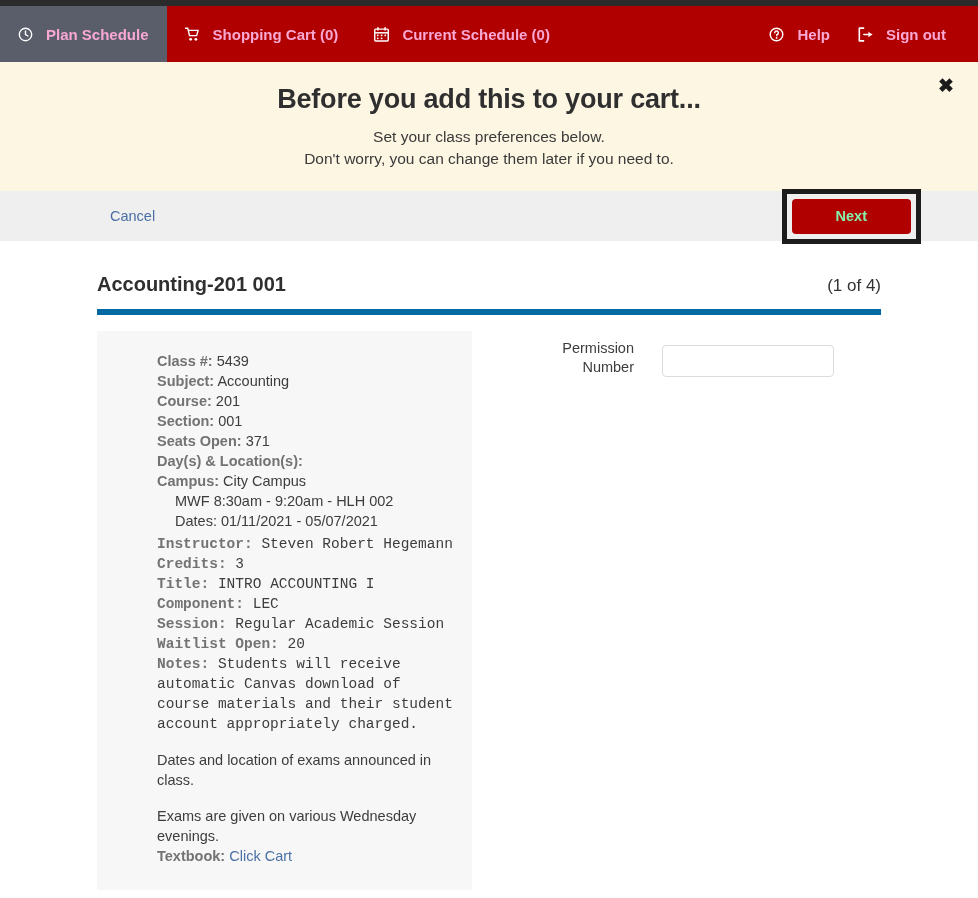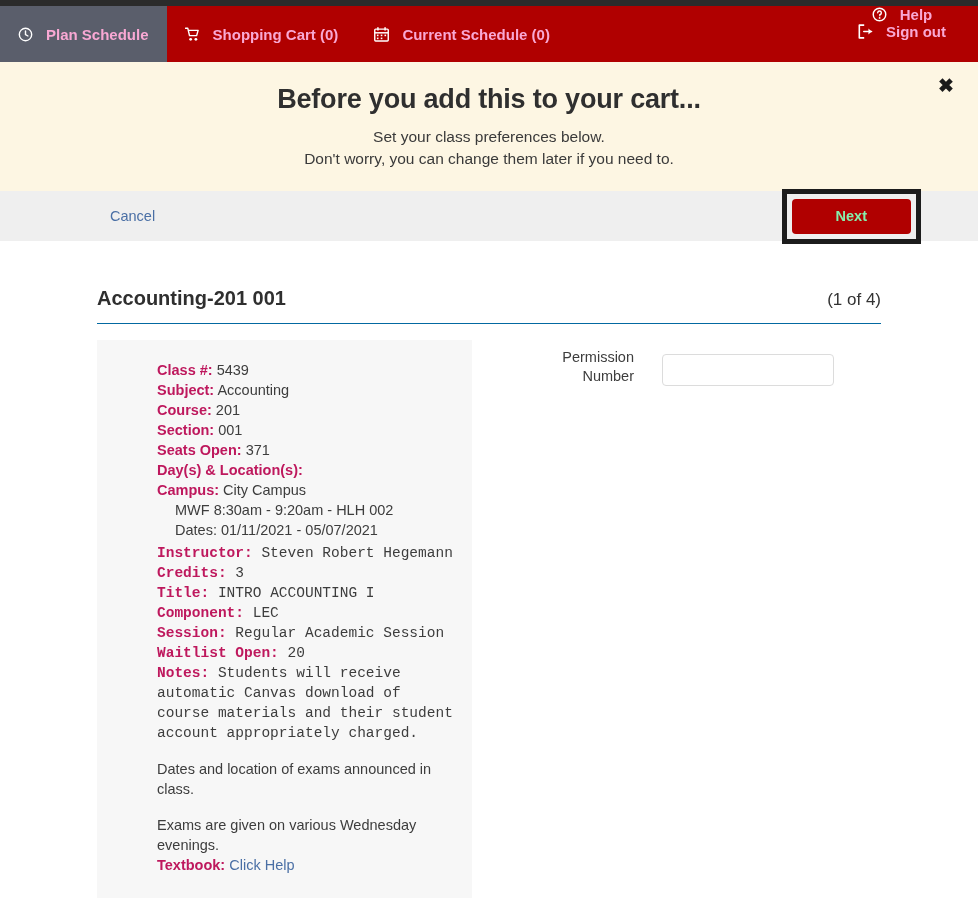--- a/index.html
+++ b/index.html
@@ -33,21 +33,20 @@
     position: relative;
   }
   .nav-left {
     display: flex;
     align-items: stretch;
   }
   .nav-right {
     display: flex;
     align-items: center;
     padding-right: 18px;
-    flex-direction: column;
   }
   .nav-item {
     display: flex;
     align-items: center;
     gap: 13px;
     padding: 0 18px;
     color: #f9a8d4;
     font-size: 15px;
     font-weight: bold;
     white-space: nowrap;
@@ -142,25 +141,25 @@
     cursor: pointer;
     font-family: "Liberation Sans", sans-serif;
     line-height: 35px;
   }
 
   
   .content {
     padding: 30px 0 0 0;
   }
   .course-head {
-    margin: 16px 97px;
+    margin: 2px 97px;
     display: flex;
     align-items: baseline;
     justify-content: space-between;
-    border-bottom: 1px solid #0369a1;
+    border-bottom: 6px solid #0369a1;
     padding-bottom: 13px;
   }
   .course-title {
     font-size: 20px;
     font-weight: bold;
     color: #2f2f2f;
   }
   .course-counter {
     font-size: 17px;
     color: #333333;
@@ -178,21 +177,21 @@
     box-sizing: border-box;
     min-height: 544px;
   }
   .detail-inner {
     padding-left: 60px;
     padding-right: 16px;
     font-size: 14.5px;
     line-height: 20px;
     color: #3d3d3d;
   }
-  .detail-inner b { color: #be185d; }
+  .detail-inner b { color: #737373; }
   .detail-line { white-space: nowrap; }
   .detail-sub {
     padding-left: 18px;
     white-space: nowrap;
   }
   .detail-block { margin-top: 3px; font-family: Liberation Mono, monospace; }
   .detail-para {
     margin-top: 16px;
     line-height: 20px;
     white-space: normal;
@@ -391,21 +390,21 @@
             <b>Notes:</b>
             <span>Students will receive automatic Canvas download of course materials and their student account appropriately charged.</span>
           </div>
         </div>
 
         <div class="detail-para">Dates and location of exams announced in class.</div>
         <div class="detail-para">Exams are given on various Wednesday evenings.</div>
 
         <div class="notes-line">
           <b>Textbook:</b>
-          <a class="textbook-link">Click Help</a>
+          <a class="textbook-link">Click Cart</a>
         </div>
 
       </div>
     </div>
 
     <div class="perm-area">
       <div class="perm-label">
         <div>Permission</div>
         <div>Number</div>
       </div>

